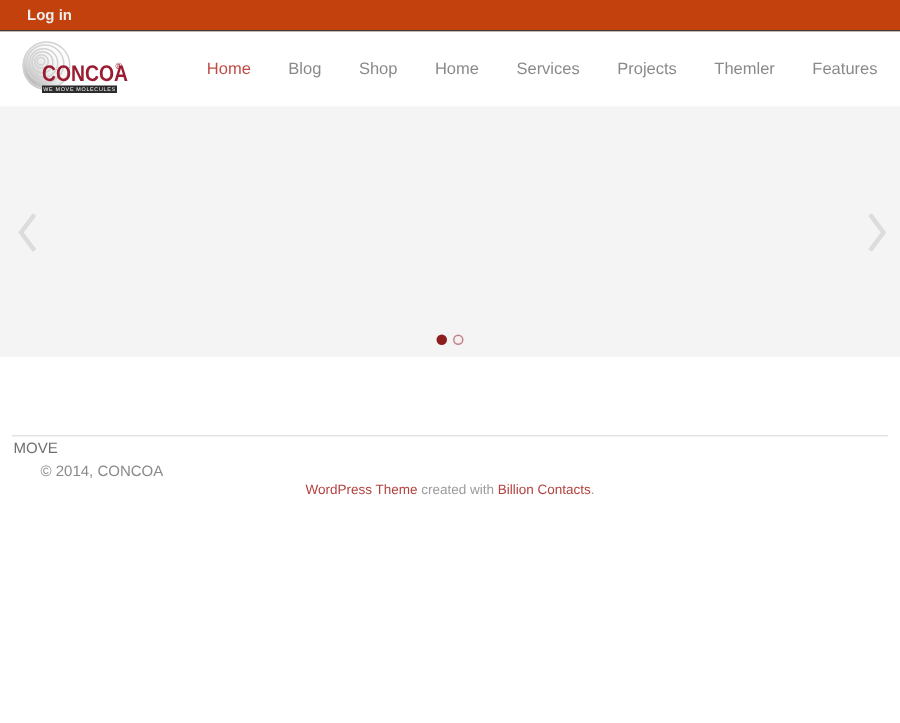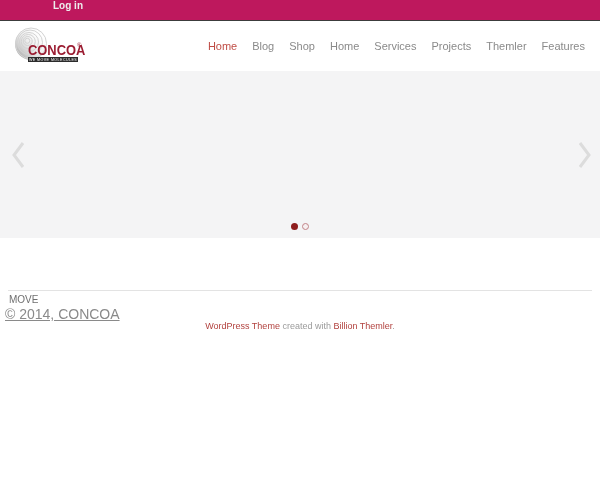--- a/index.html
+++ b/index.html
@@ -7,25 +7,25 @@
     width: 600px; height: 482px;
     background: #ffffff;
     font-family: "Liberation Sans", sans-serif;
     position: relative;
     overflow: hidden;
   }
 
   
   .topbar {
     height: 21px;
-    background: #be185d;
+    background: #c2410c;
     border-bottom: 1px solid #3c3c3c;
     box-sizing: border-box;
     display: flex;
-    padding-left: 35px;
+    align-items: center;
   }
   .login-link {
     color: #ededed;
     font-size: 10px;
     font-weight: 700;
     margin-left: 18px;
     text-decoration: none;
     cursor: pointer;
   }
 
@@ -77,21 +77,21 @@
     white-space: nowrap;
     transform: scale(0.45);
     transform-origin: left center;
     padding-left: 2px;
   }
   .main-nav {
     position: absolute;
     right: 15px; top: 0; bottom: 0;
     display: flex;
     align-items: center;
-    gap: 15px;
+    gap: 25px;
   }
   .main-nav a {
     font-size: 11px;
     color: #8a8a8a;
     text-decoration: none;
     cursor: pointer;
   }
   .main-nav a.active { color: #bf4b44; }
 
   
@@ -132,25 +132,24 @@
     border-top: 1px solid #e3e3e3;
     margin: 0 8px;
   }
   .footer-widget-title {
     margin: 3px 0 0 9px;
     font-size: 10px;
     line-height: 11px;
     color: #6f6f6f;
   }
   .copyright {
-    margin: 4px 0 0 5px;
-    font-size: 14px;
+    margin: 4px 0 0 27px;
+    font-size: 10px;
     line-height: 11px;
     color: #8a8a8a;
-    text-decoration: underline;
   }
   .theme-credit {
     margin-top: 1px;
     text-align: center;
     font-size: 9px;
     line-height: 10px;
     color: #9b9b9b;
   }
   .theme-credit a {
     color: #b2423f;
@@ -217,14 +216,14 @@
   <div class="slider-dots">
     <span class="slider-dot active"></span>
     <span class="slider-dot inactive"></span>
   </div>
 </section>
 
 <footer class="site-footer">
   <div class="footer-divider"></div>
   <div class="footer-widget-title">MOVE</div>
   <div class="copyright">© 2014, CONCOA</div>
-  <div class="theme-credit"><a>WordPress Theme</a><span> created with </span><a>Billion Themler</a><span>.</span></div>
+  <div class="theme-credit"><a>WordPress Theme</a><span> created with </span><a>Billion Contacts</a><span>.</span></div>
 </footer>
 
 </body></html>

